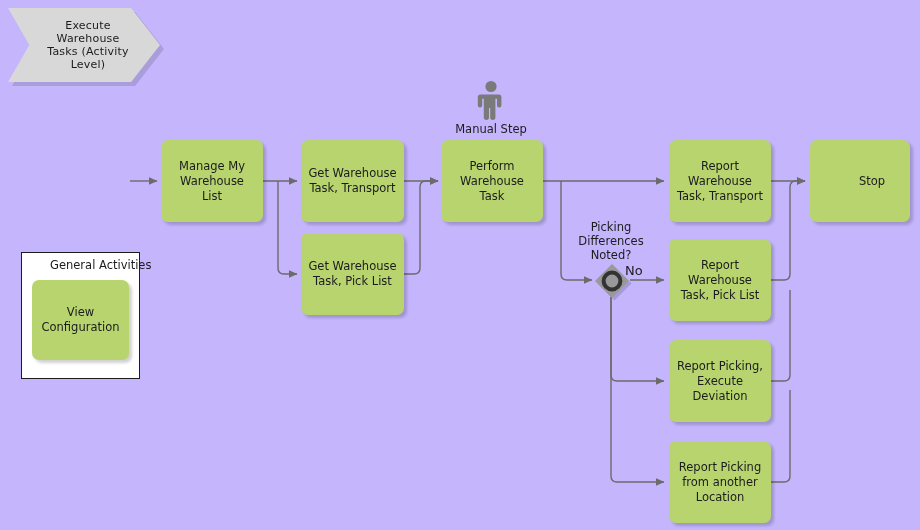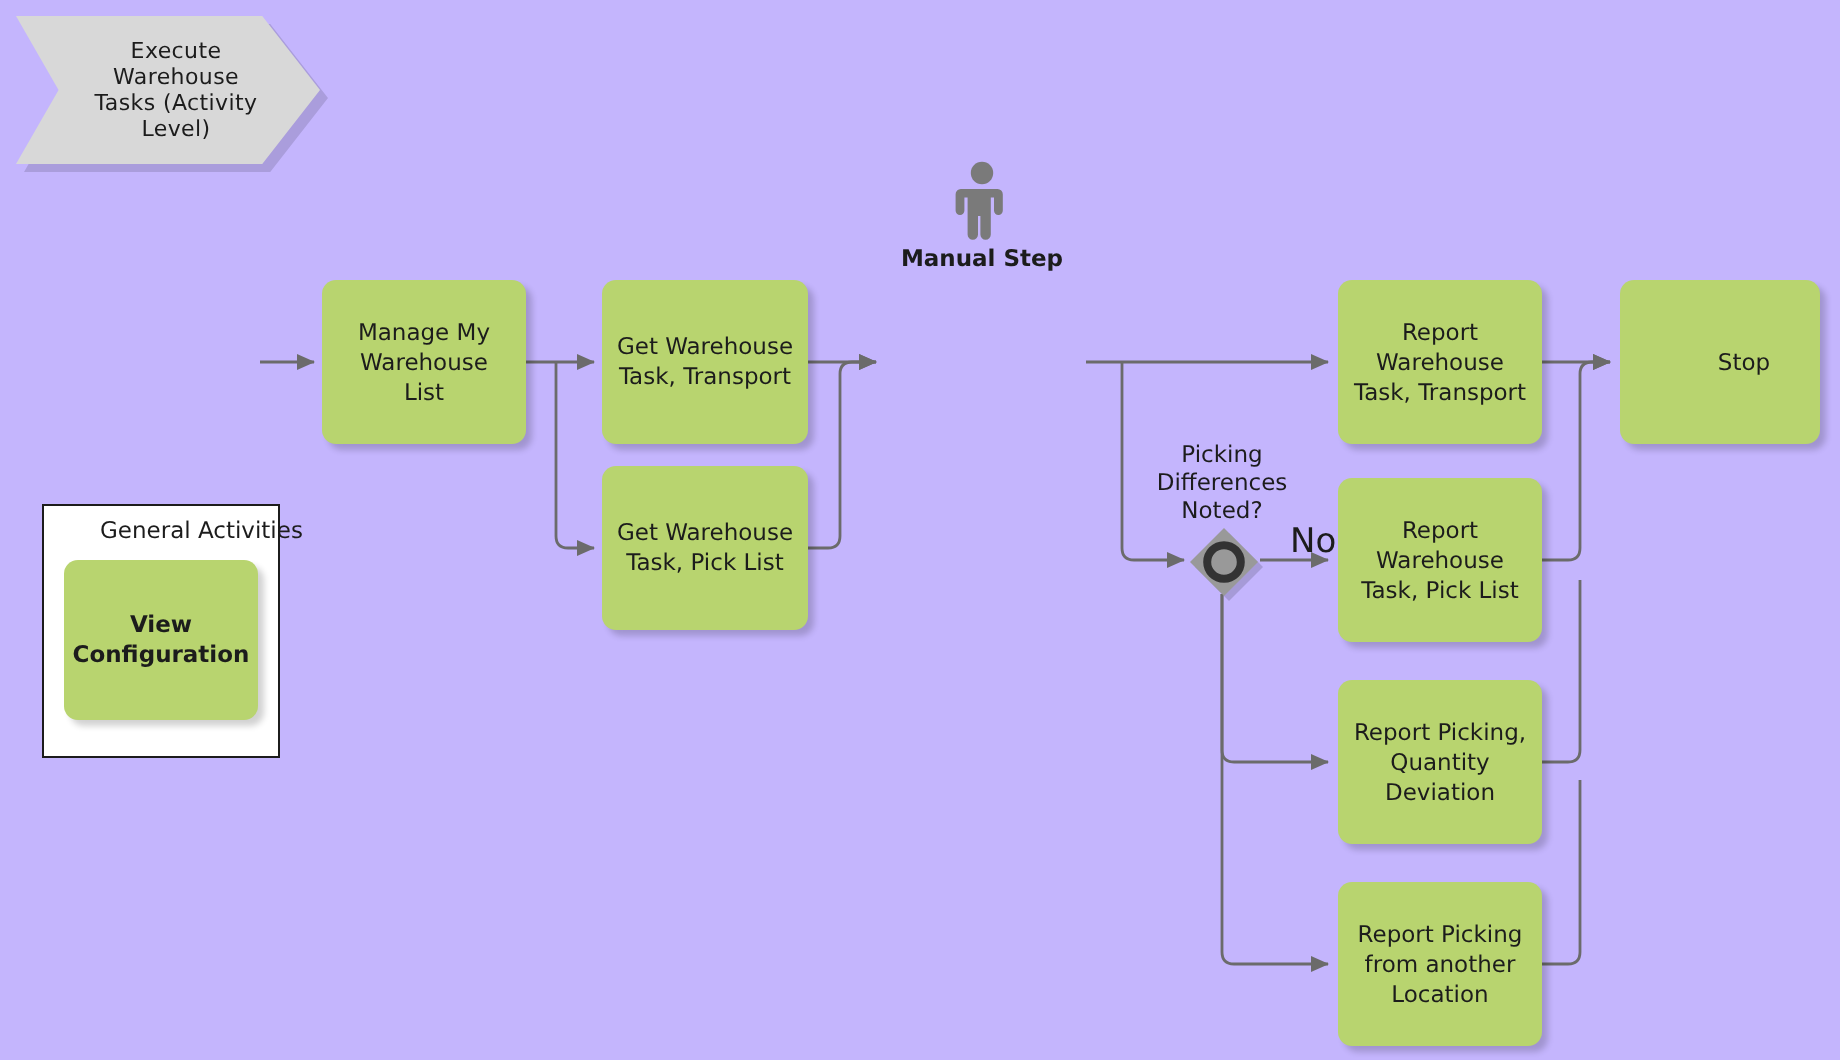--- a/index.html
+++ b/index.html
@@ -104,25 +104,24 @@
     color: #1c1c1c;
     font-size: 11.5px;
     line-height: 14px;
     text-align: center;
     white-space: pre-line;
     z-index: 3;
   }
   .edge-label {
     position: absolute;
     color: #1c1c1c;
-    font-size: 17px;
+    font-size: 13px;
     line-height: 14px;
     z-index: 3;
     white-space: nowrap;
-    margin-left: 20px;
   }
   
   .person-icon {
     position: absolute;
     z-index: 3;
   }
 </style>
 </head>
 <body>
 
@@ -177,21 +176,21 @@
 
   <div class="group-frame" style="left:21px; top:252px; width:119px; height:127px;"></div>
   <div class="group-title" style="left:27px; top:258px; width:112px;margin-left:23px;">General Activities</div>
 
   <svg class="person-icon" style="left:476px; top:80px;" width="30" height="40" viewBox="0 0 30 40">
     <g fill="#7a7a7a">
       <circle cx="15" cy="6.5" r="5.6"></circle>
       <path d="M7.2,14.5 h15.6 a2.6,2.6 0 0 1 2.6,2.6 v8.2 a2.2,2.2 0 0 1 -4.4,0 v-6.5 h-1.6 v18.5 a2.6,2.6 0 0 1 -5.2,0 v-9.3 h-1.2 v9.3 a2.6,2.6 0 0 1 -5.2,0 v-18.5 h-1.6 v6.5 a2.2,2.2 0 0 1 -4.4,0 v-8.2 a2.6,2.6 0 0 1 2.6,-2.6 z"></path>
     </g>
   </svg>
-  <div class="caption" style="left:431px; top:122px; width:120px;font-weight:bold;">Manual Step</div>
+  <div class="caption" style="left:431px; top:122px; width:120px;">Manual Step</div>
 
   <div class="caption" style="left:551px; top:220px; width:120px;">Picking
 Differences
 Noted?</div>
   <svg class="decision" style="left:593px; top:262px;" width="40" height="40" viewBox="0 0 40 40">
     <polygon points="19,2 36,19 19,36 2,19" fill="rgba(0,0,0,0.15)" transform="translate(2.5,2.5)"></polygon>
     <polygon points="19,2 36,19 19,36 2,19" fill="#999999"></polygon>
     <circle cx="19" cy="19" r="8.4" fill="none" stroke="#333333" stroke-width="4"></circle>
   </svg>
   <div class="edge-label" style="left:625px; top:264px;">No</div>
@@ -206,47 +205,51 @@
   <div class="node" style="left:301px; top:140px; width:103px; height:82px;">
     <span class="label">Get Warehouse
 Task, Transport</span>
   </div>
 
   <div class="node" style="left:301px; top:233px; width:103px; height:82px;">
     <span class="label">Get Warehouse
 Task, Pick List</span>
   </div>
 
+  <div class="node" style="left:441px; top:140px; width:102px; height:82px;">
+    <span class="label">Perform
+Warehouse Task</span>
+  </div>
 
   <div class="node" style="left:669px; top:140px; width:102px; height:82px;">
     <span class="label">Report
 Warehouse
 Task, Transport</span>
   </div>
 
   <div class="node" style="left:669px; top:239px; width:102px; height:82px;">
     <span class="label">Report
 Warehouse
 Task, Pick List</span>
   </div>
 
   <div class="node" style="left:669px; top:340px; width:102px; height:82px;">
     <span class="label">Report Picking,
-Quantity
+Execute
 Deviation</span>
   </div>
 
   <div class="node" style="left:669px; top:441px; width:102px; height:82px;">
     <span class="label">Report Picking
 from another
 Location</span>
   </div>
 
   <div class="node" style="left:810px; top:140px; width:100px; height:82px;padding-left:24px;">
     <span class="label">Stop</span>
   </div>
 
-  <div class="node" style="left:32px; top:280px; width:97px; height:80px;font-weight:bold;">
+  <div class="node" style="left:32px; top:280px; width:97px; height:80px;">
     <span class="label">View
 Configuration</span>
   </div>
 
 </div>
 
 </body></html>

